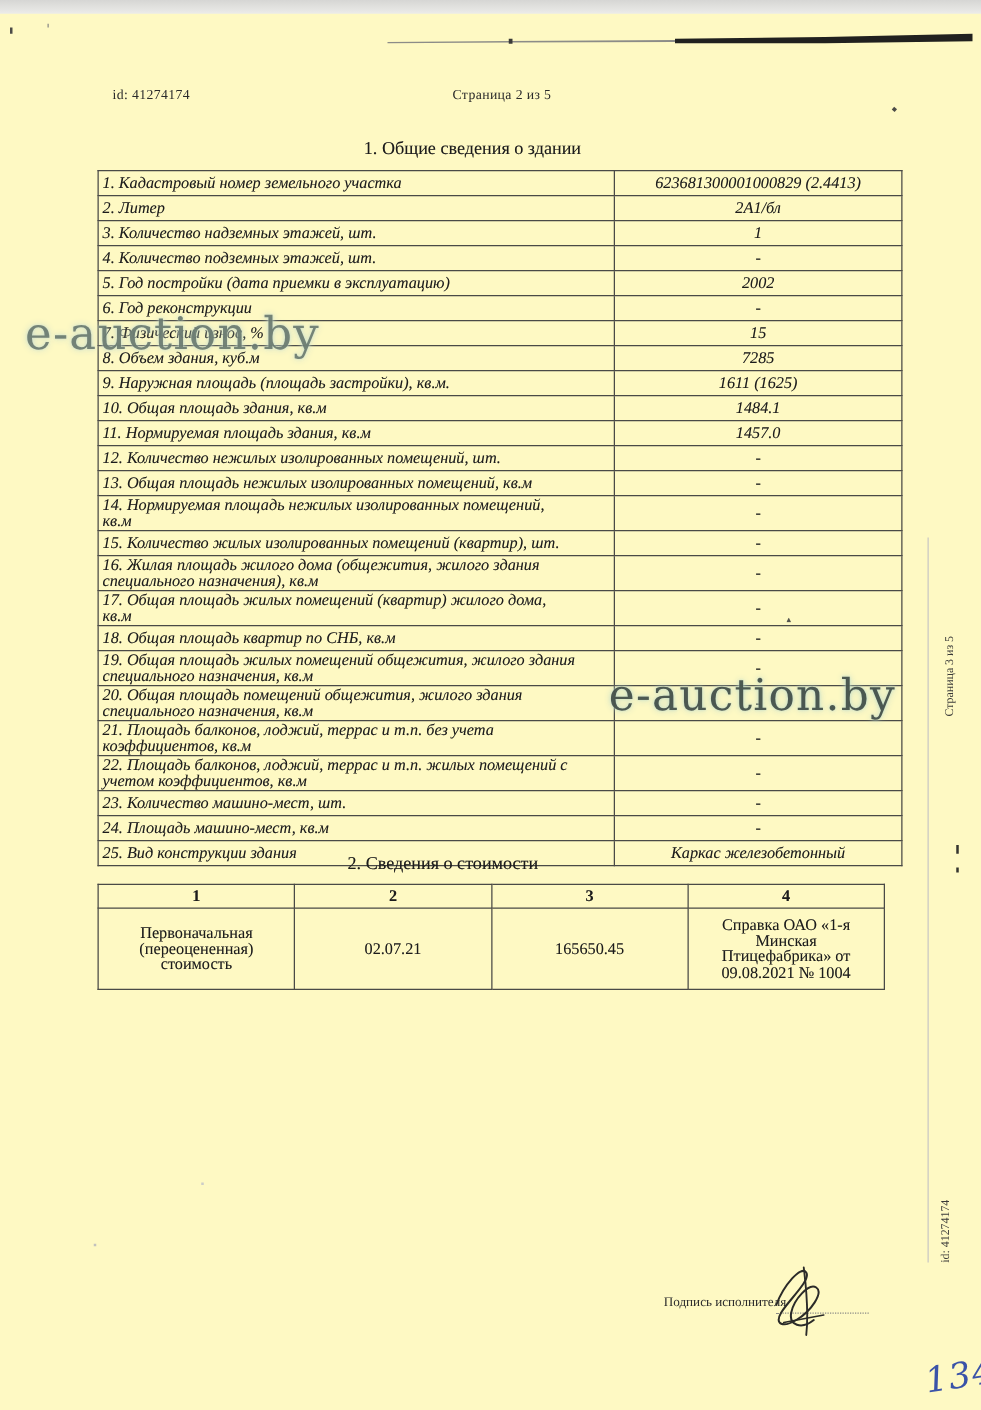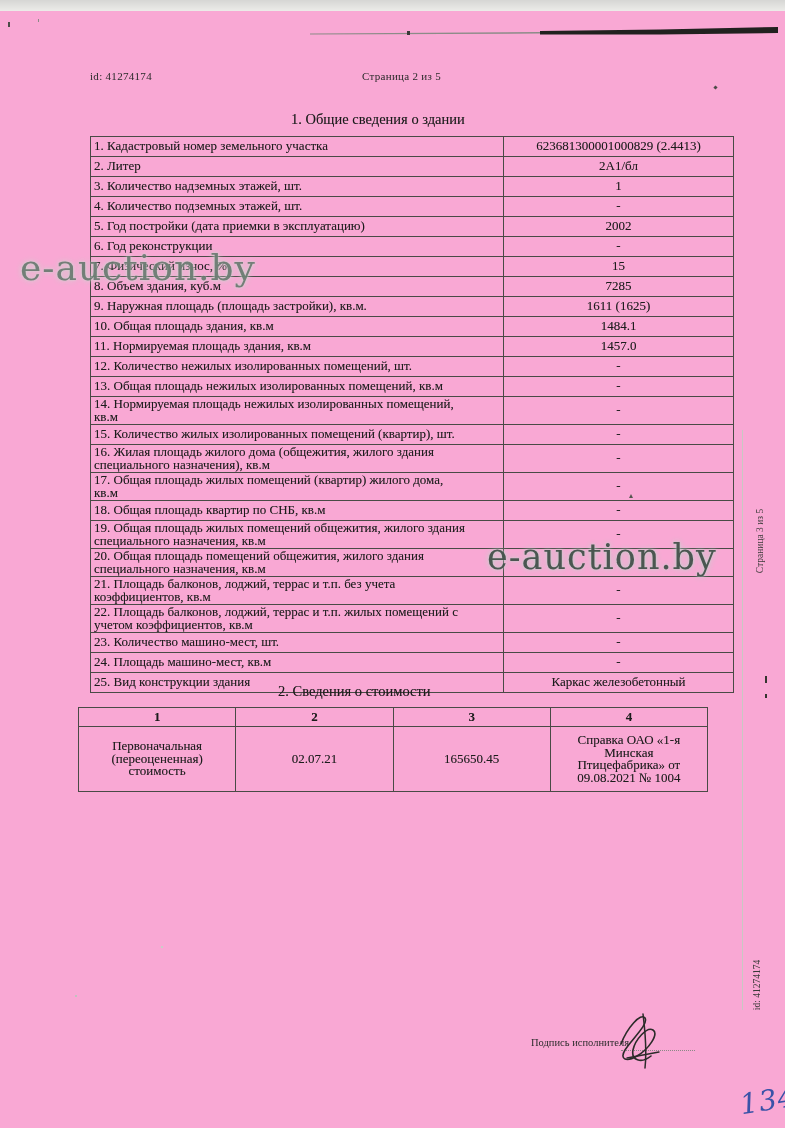--- a/index.html
+++ b/index.html
@@ -1,38 +1,38 @@
 <!DOCTYPE html>
 <html><head>
 <meta charset="utf-8">
 <style>
   html,body{margin:0;padding:0;background:#888;}
   .page{
     position:relative;width:785px;height:1128px;margin:0 auto;
-    background:#f9a8d4;overflow:hidden;
+    background:#fef9c3;overflow:hidden;
     font-family:"Liberation Serif","DejaVu Serif",serif;
     color:#1c1c1c;
   }
   .scan-band{position:absolute;left:0;top:0;width:785px;height:11px;
     background:linear-gradient(#d6d6d4,#ecece9);}
   .hdr{position:absolute;font-size:11px;color:#2a2a2a;letter-spacing:.3px;}
   .hdr-id{left:90px;top:70px;}
   .hdr-page{left:362px;top:70px;}
   .smear{position:absolute;left:0;top:0;}
   .title{position:absolute;font-weight:normal;font-size:14.5px;white-space:nowrap;
     text-shadow:0 0 .5px rgba(30,30,30,.4);}
   .title1{left:291px;top:111px;}
   .title2{left:278px;top:683px;}
 
   table{border-collapse:collapse;table-layout:fixed;
     font-size:13px;line-height:12.5px;
     text-shadow:0 0 .5px rgba(40,40,40,.35);}
   td,th{border:1px solid #4a4a46;padding:1px 3px;vertical-align:middle;
     white-space:pre-line;overflow:hidden;}
-  .t1{position:absolute;left:90px;top:136px;width:635px;}
+  .t1{position:absolute;left:78px;top:136px;width:635px;font-style:italic;}
   .t1 td.lbl{width:406px;height:17px;text-align:left;}
   .t1 td.val{width:223px;text-align:center;}
   .t2{position:absolute;left:78px;top:707px;width:630px;text-align:center;}
   .t2 th{font-weight:bold;height:31px;}
   .t2 .numrow td{height:16px;font-weight:bold;}
   .t2 .datarow td{height:62px;}
   .c1{width:176px;} .c2{width:143px;} .c3{width:147px;} .c4{width:154px;}
 
   .watermark{position:absolute;font-family:"DejaVu Serif",serif;
     letter-spacing:1px;white-space:nowrap;z-index:6;filter:blur(.3px);}

